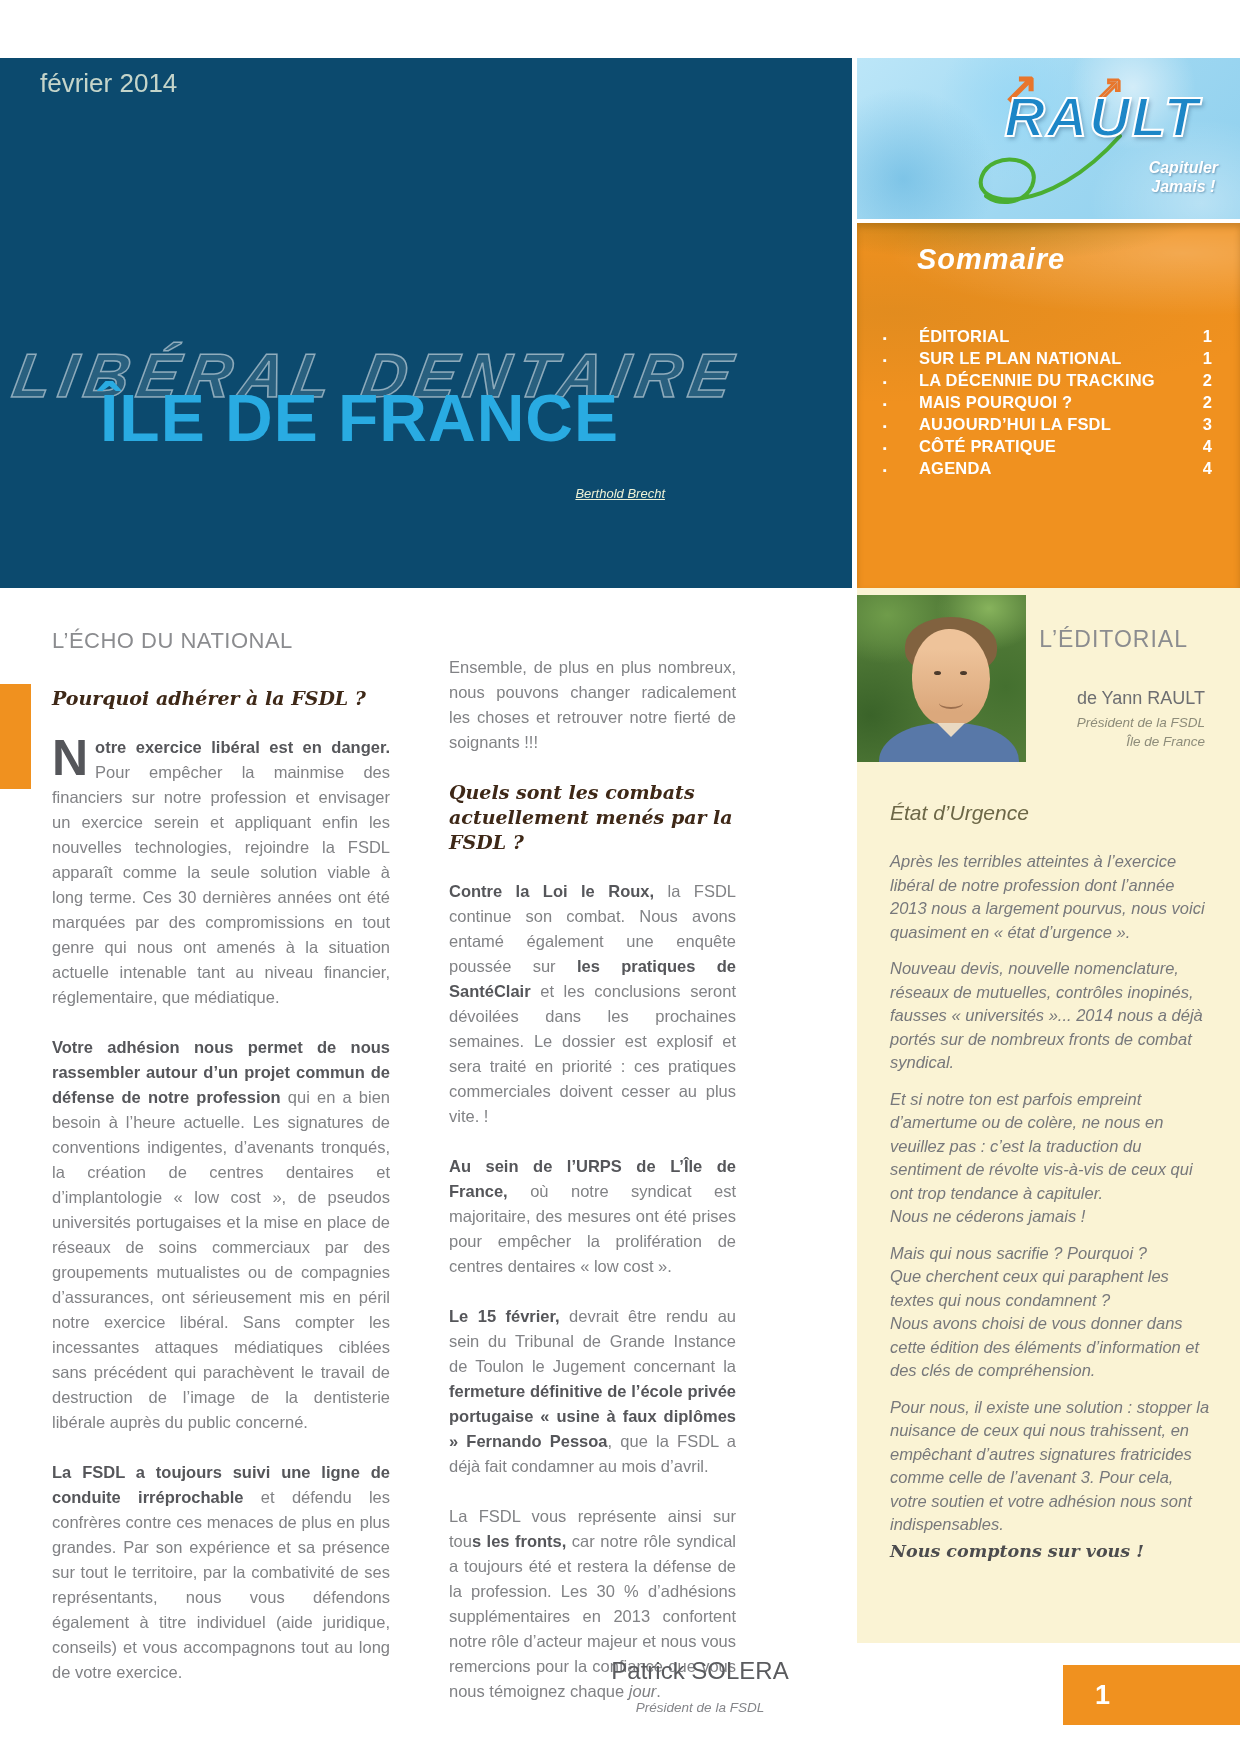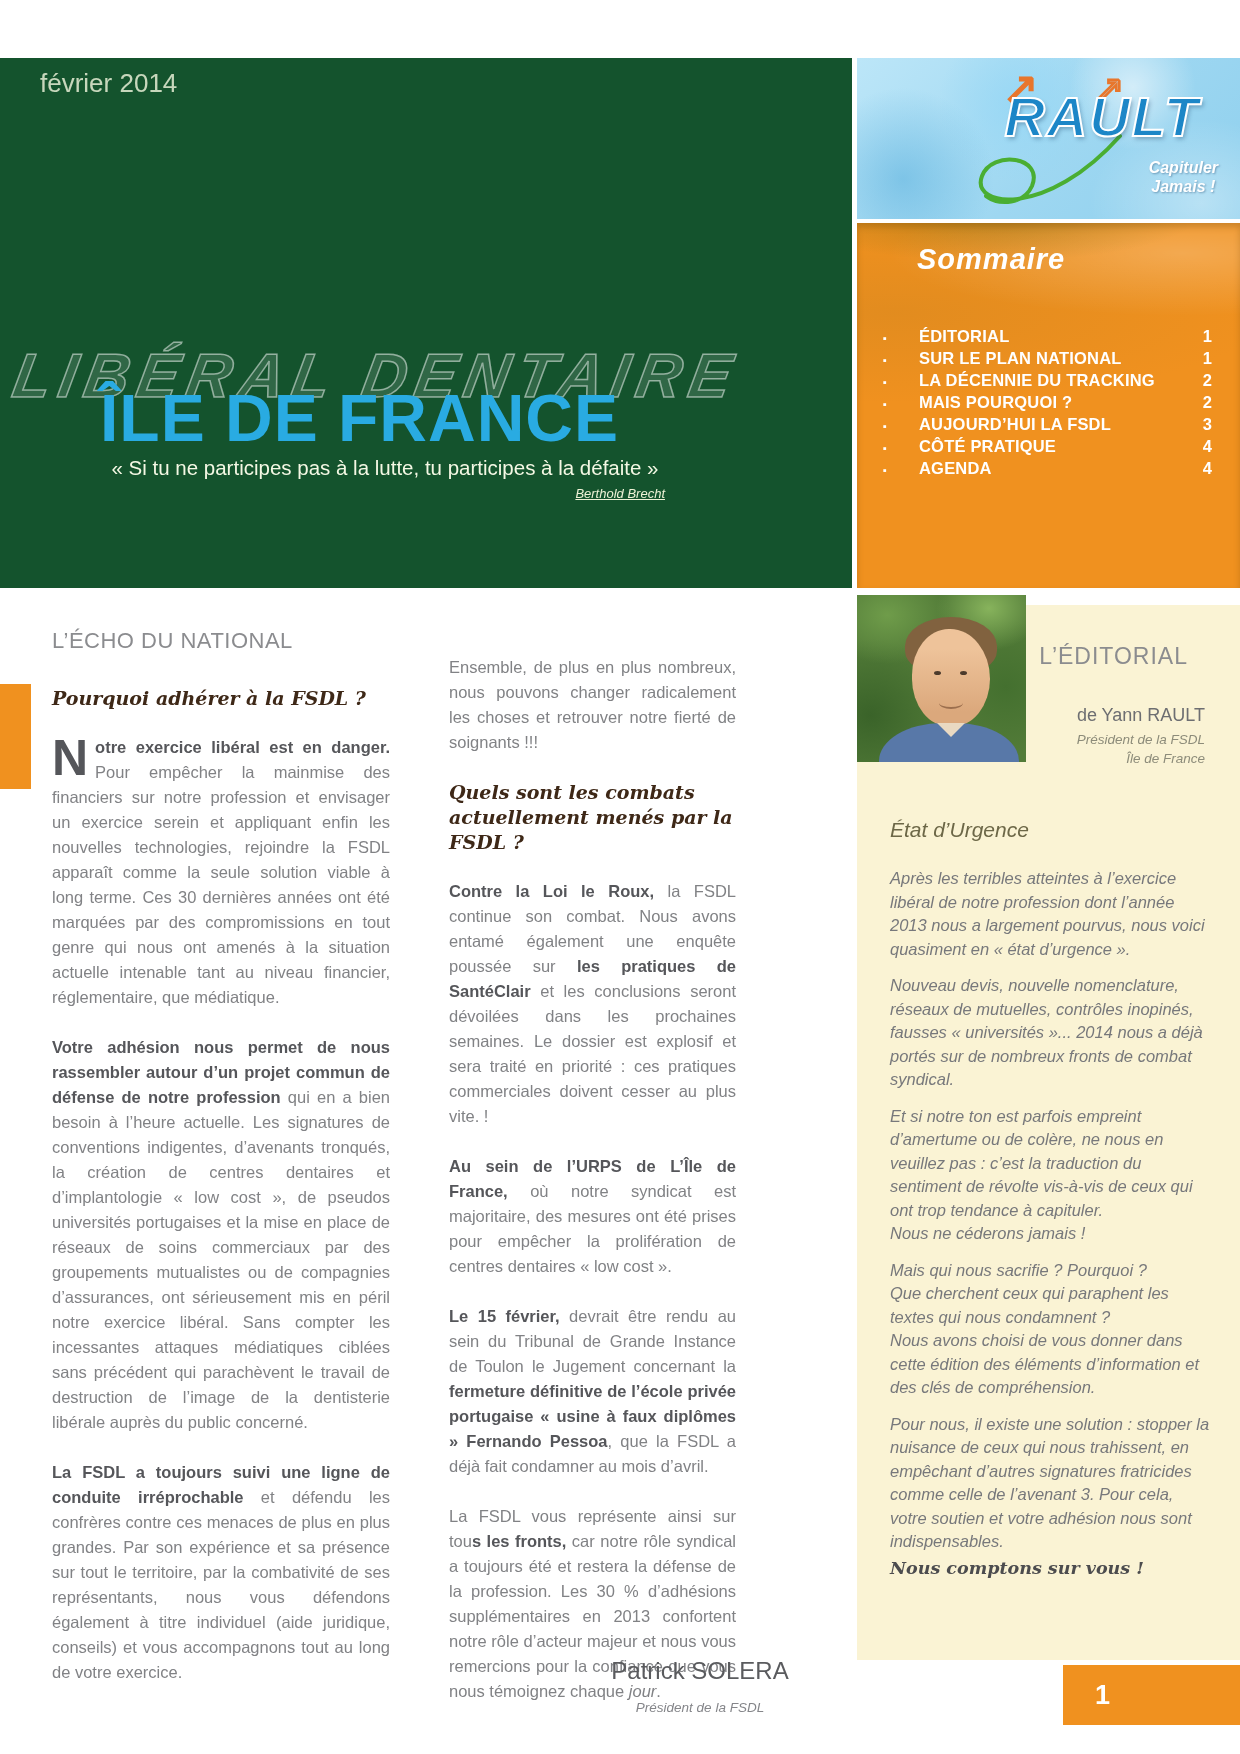--- a/index.html
+++ b/index.html
@@ -1,21 +1,21 @@
 <!DOCTYPE html>
 <html lang="fr"><head>
 <meta charset="utf-8">
 <title>FSDL Île de France — février 2014</title>
 <style>
   html,body{margin:0;padding:0;background:#ffffff;}
   .page{position:relative;width:1240px;height:1754px;background:#ffffff;
         font-family:"Liberation Sans", sans-serif;overflow:hidden;}
 
   
-  .green-header{position:absolute;left:0;top:58px;width:852px;height:530px;background:#14532d;}
+  .green-header{position:absolute;left:0;top:58px;width:852px;height:530px;background:#0c4a6e;}
   .issue-date{position:absolute;left:40px;top:10px;font-size:26px;color:rgba(250,252,228,0.78);}
   .ghost-title{position:absolute;left:14px;top:282px;font-size:62px;font-style:italic;font-weight:bold;
         letter-spacing:8px;white-space:nowrap;transform:skewX(-10deg);
         color:rgba(255,255,255,0.12);-webkit-text-stroke:1.5px rgba(255,255,255,0.5);}
   .main-title{position:absolute;left:100px;top:322px;font-size:66px;font-weight:bold;
         color:#29abe2;letter-spacing:1px;white-space:nowrap;z-index:2;}
   .motto{position:absolute;left:105px;top:398px;width:560px;text-align:center;
         font-size:20.5px;color:#f4f8e4;z-index:2;}
   .motto-author{position:absolute;left:105px;top:428px;width:560px;text-align:right;
         padding-right:14px;font-size:13px;font-style:italic;color:#eef2d6;z-index:2;text-decoration:underline;}
@@ -73,21 +73,21 @@
   .photo .eye{position:absolute;top:76px;width:7px;height:4px;border-radius:50%;background:#4c3b2c;}
   .photo .eye.l{left:77px;} .photo .eye.r{left:103px;}
   .photo .smile{position:absolute;left:82px;top:102px;width:24px;height:10px;
         border-bottom:2px solid #9c6f4e;border-radius:0 0 50% 50%;}
   .photo .shirt{position:absolute;left:22px;top:128px;width:140px;height:40px;
         border-radius:45% 45% 0 0 / 95% 95% 0 0;background:#5878a8;}
   .photo .collar{position:absolute;left:80px;top:128px;width:28px;height:14px;
         background:#e9d9c2;clip-path:polygon(0 0,100% 0,50% 100%);}
 
   
-  .editorial{position:absolute;left:857px;top:605px;width:383px;height:1055px;background:#faf3d4;}
+  .editorial{position:absolute;left:857px;top:588px;width:383px;height:1055px;background:#faf3d4;}
   .ed-heading{position:absolute;top:38px;left:0;right:52px;text-align:right;
         font-size:23px;letter-spacing:1px;color:#8b8c8f;}
   .ed-byline{position:absolute;top:100px;left:0;right:35px;text-align:right;}
   .ed-byline .name{font-size:18px;color:#6d6e71;margin-bottom:4px;}
   .ed-byline .role{font-size:13.5px;font-style:italic;color:#8d8c7a;line-height:19px;}
   .ed-title{position:absolute;left:33px;top:213px;font-size:21px;font-style:italic;color:#6c6747;}
   .ed-body{position:absolute;left:33px;top:262px;width:320px;}
   .ed-p{font-style:italic;font-size:16.5px;line-height:23.5px;color:#77787b;
         white-space:pre-line;margin:0 0 13px 0;}
   .ed-closing{font-family:"DejaVu Serif", serif;font-weight:bold;font-style:italic;
@@ -113,21 +113,20 @@
 </style>
 </head>
 <body>
 
 <div class="page">
 
   <div class="green-header">
     <div class="issue-date">février 2014</div>
     <div class="ghost-title">LIBÉRAL DENTAIRE</div>
     <div class="main-title">ÎLE DE FRANCE</div>
-    <div class="motto">« Si tu ne participes pas à la lutte, tu participes à la défaite »</div>
     <div class="motto-author">Berthold Brecht</div>
   </div>
 
   <div class="accent-strip"></div>
 
   <div class="logo-block">
     <span class="logo-arrow-solid">↗</span>
     <span class="logo-arrow-outline">↗</span>
     <svg class="logo-swoosh" viewBox="0 0 175 85" xmlns="http://www.w3.org/2000/svg">
       <path d="M168 6 C 95 88, 18 78, 30 46 C 40 20, 92 26, 80 56 C 72 74, 48 76, 34 66" fill="none" stroke="#4aae32" stroke-width="4" stroke-linecap="round"></path>

